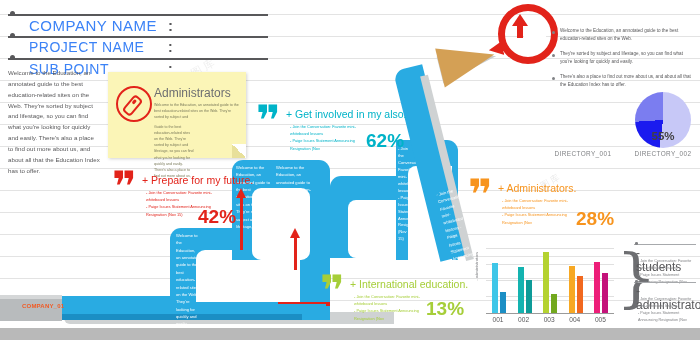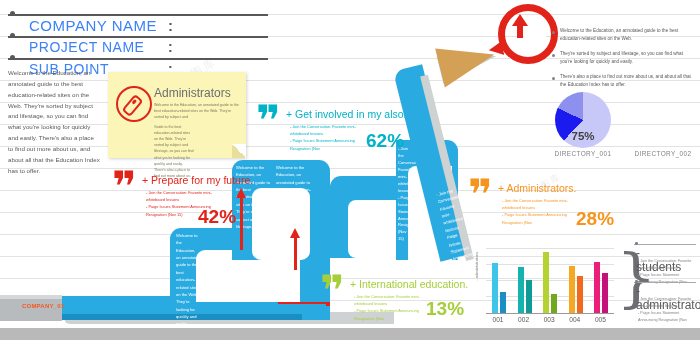--- a/index.html
+++ b/index.html
@@ -233,25 +233,25 @@
   <div class="bp-arrow"></div>
   <div style="position:absolute;left:524px;top:36px;width:22px;height:12px;background:#ffffff"></div>
 
   <div class="bp-dot" style="top:31px"></div>
   <div class="bp-item" style="top:27px">Welcome to the Education, an annotated guide to the best education-related sites on the Web.</div>
   <div class="bp-dot" style="top:54px"></div>
   <div class="bp-item" style="top:50px">They're sorted by subject and lifestage, so you can find what you're looking for quickly and easily.</div>
   <div class="bp-dot" style="top:77px"></div>
   <div class="bp-item" style="top:73px">There's also a place to find out more about us, and about all that the Education Index has to offer.</div>
 
-  <div class="pie" id="pie0" style="left: 555px; top: 92px; background: conic-gradient(rgb(199, 200, 247) 0%, rgb(199, 200, 247) 62%, rgb(27, 27, 239) 62%, rgb(27, 27, 239) 82%, rgb(142, 144, 240) 82%, rgb(142, 144, 240) 100%);">
-    <div class="lbl">75%</div>
-  </div>
   <div class="pie-cap" style="left:543px;top:150px">DIRECTORY_001</div>
 
+  <div class="pie" id="pie1" style="left: 635px; top: 92px; background: conic-gradient(rgb(199, 200, 247) 0%, rgb(199, 200, 247) 52%, rgb(27, 27, 239) 52%, rgb(27, 27, 239) 74%, rgb(123, 125, 240) 74%, rgb(123, 125, 240) 100%);">
+    <div class="lbl">55%</div>
+  </div>
   <div class="pie-cap" style="left:623px;top:150px">DIRECTORY_002</div>
 
   <div class="ylabel">- administrators</div>
   <div class="chart" id="barchart">
     <div class="grid" style="top:0"></div>
     <div class="grid" style="top:16px"></div>
     <div class="grid" style="top:32px"></div>
     <div class="grid" style="top:48px"></div>
     <div class="axis"></div>
   <div class="bar" style="left: 6px; height: 49.92px; background: rgb(62, 198, 232);"></div>

